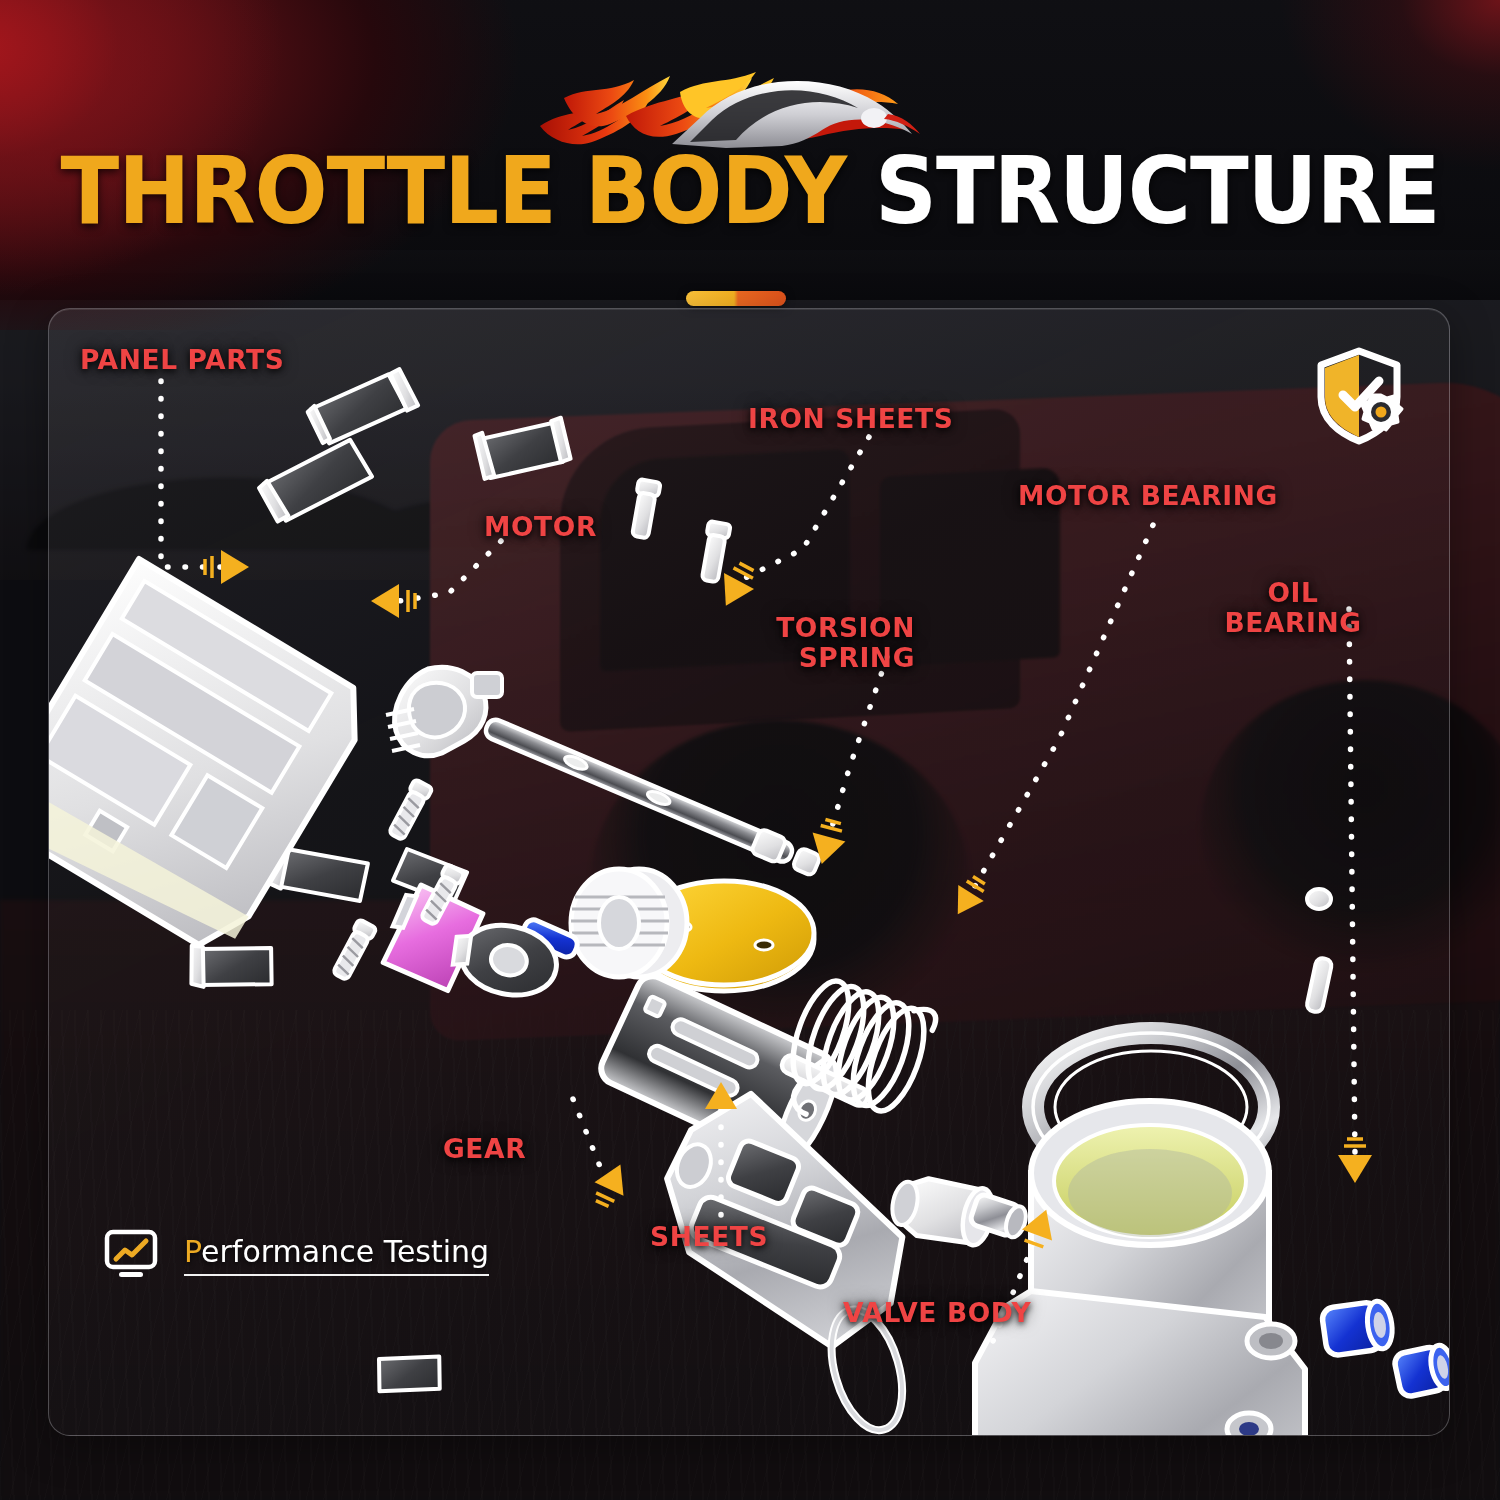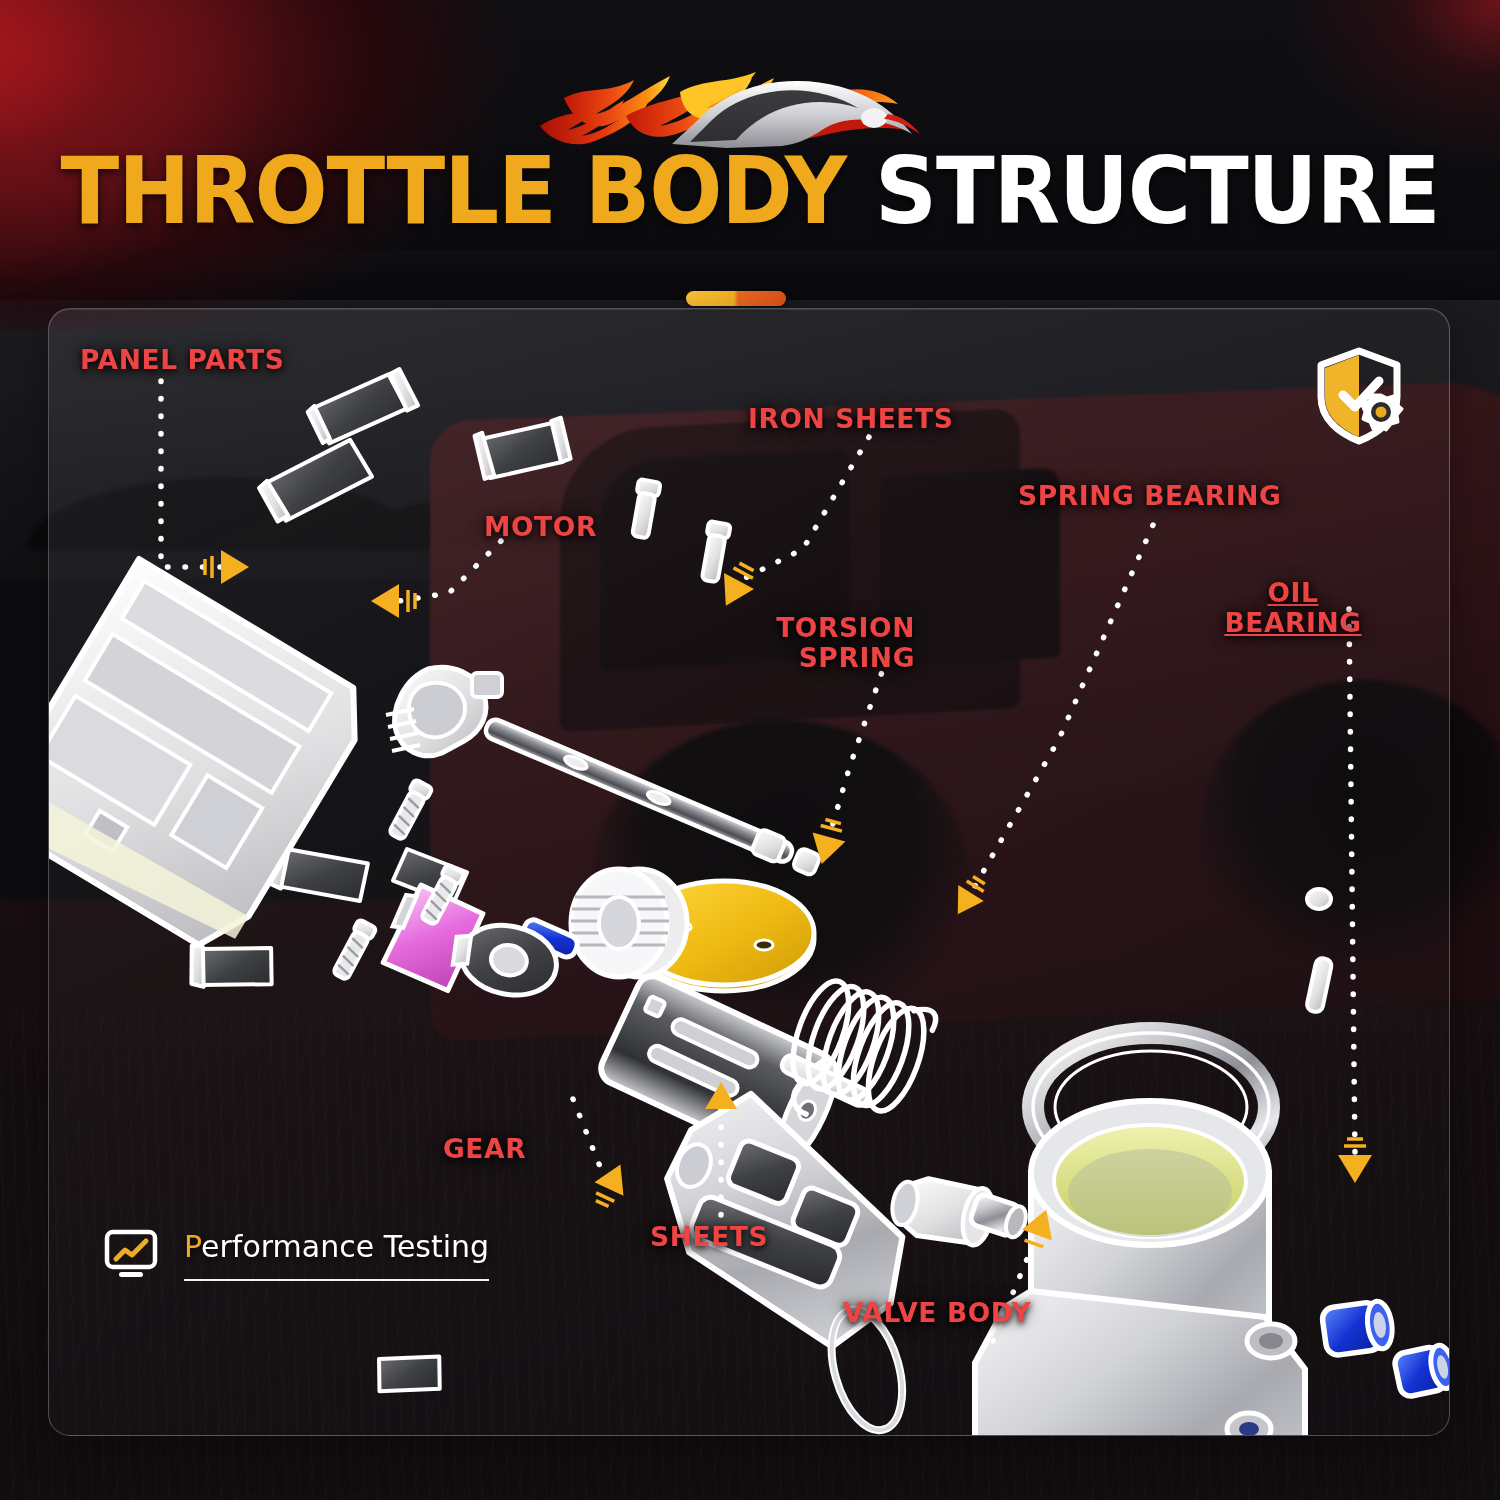--- a/index.html
+++ b/index.html
@@ -136,21 +136,21 @@
 
   
   .overlay{position:absolute;inset:0;pointer-events:none;}
 
   
   .feat{position:absolute;display:flex;align-items:center;gap:26px;}
   .feat .ico{width:54px;height:54px;flex:0 0 54px;}
   .feat .txt{
     font-family:"DejaVu Sans", sans-serif;
     font-size:30px;color:#ffffff;white-space:nowrap;
-    border-bottom:2.5px solid #f2f2f2;padding-bottom:15px;
+    border-bottom:2.5px solid #f2f2f2;padding-bottom:5px;
     text-shadow:0 2px 5px rgba(0,0,0,.75);
   }
   .feat .txt .hl{color:#edaa23;}
 </style>
 </head>
 <body>
 
 <div id="stage">
 
   <div class="bg-base"></div>
@@ -621,22 +621,22 @@
             </g>
         </g>
       </g>
     </svg>
 
   </div>
 
   <div class="lbl" style="left:80px;top:345px;">PANEL PARTS</div>
   <div class="lbl" style="left:484px;top:512px;">MOTOR</div>
   <div class="lbl" style="left:748px;top:404px;">IRON SHEETS</div>
-  <div class="lbl" style="left:1018px;top:481px;">SPRING BEARING</div>
-  <div class="lbl ctr" style="left:1218px;top:578px;width:150px;text-decoration:underline;">OIL
+  <div class="lbl" style="left:1018px;top:481px;">MOTOR BEARING</div>
+  <div class="lbl ctr" style="left:1218px;top:578px;width:150px;">OIL
 BEARING</div>
   <div class="lbl ctr" style="left:745px;top:613px;width:170px;text-align:right;">TORSION
 SPRING</div>
   <div class="lbl" style="left:443px;top:1134px;">GEAR</div>
   <div class="lbl" style="left:650px;top:1222px;">SHEETS</div>
   <div class="lbl" style="left:843px;top:1298px;">VALVE BODY</div>
 
   <div class="feat" style="left:104px;top:1228px;">
     <span class="ico">
       <svg viewBox="0 0 54 54" width="54" height="54" xmlns="http://www.w3.org/2000/svg">

